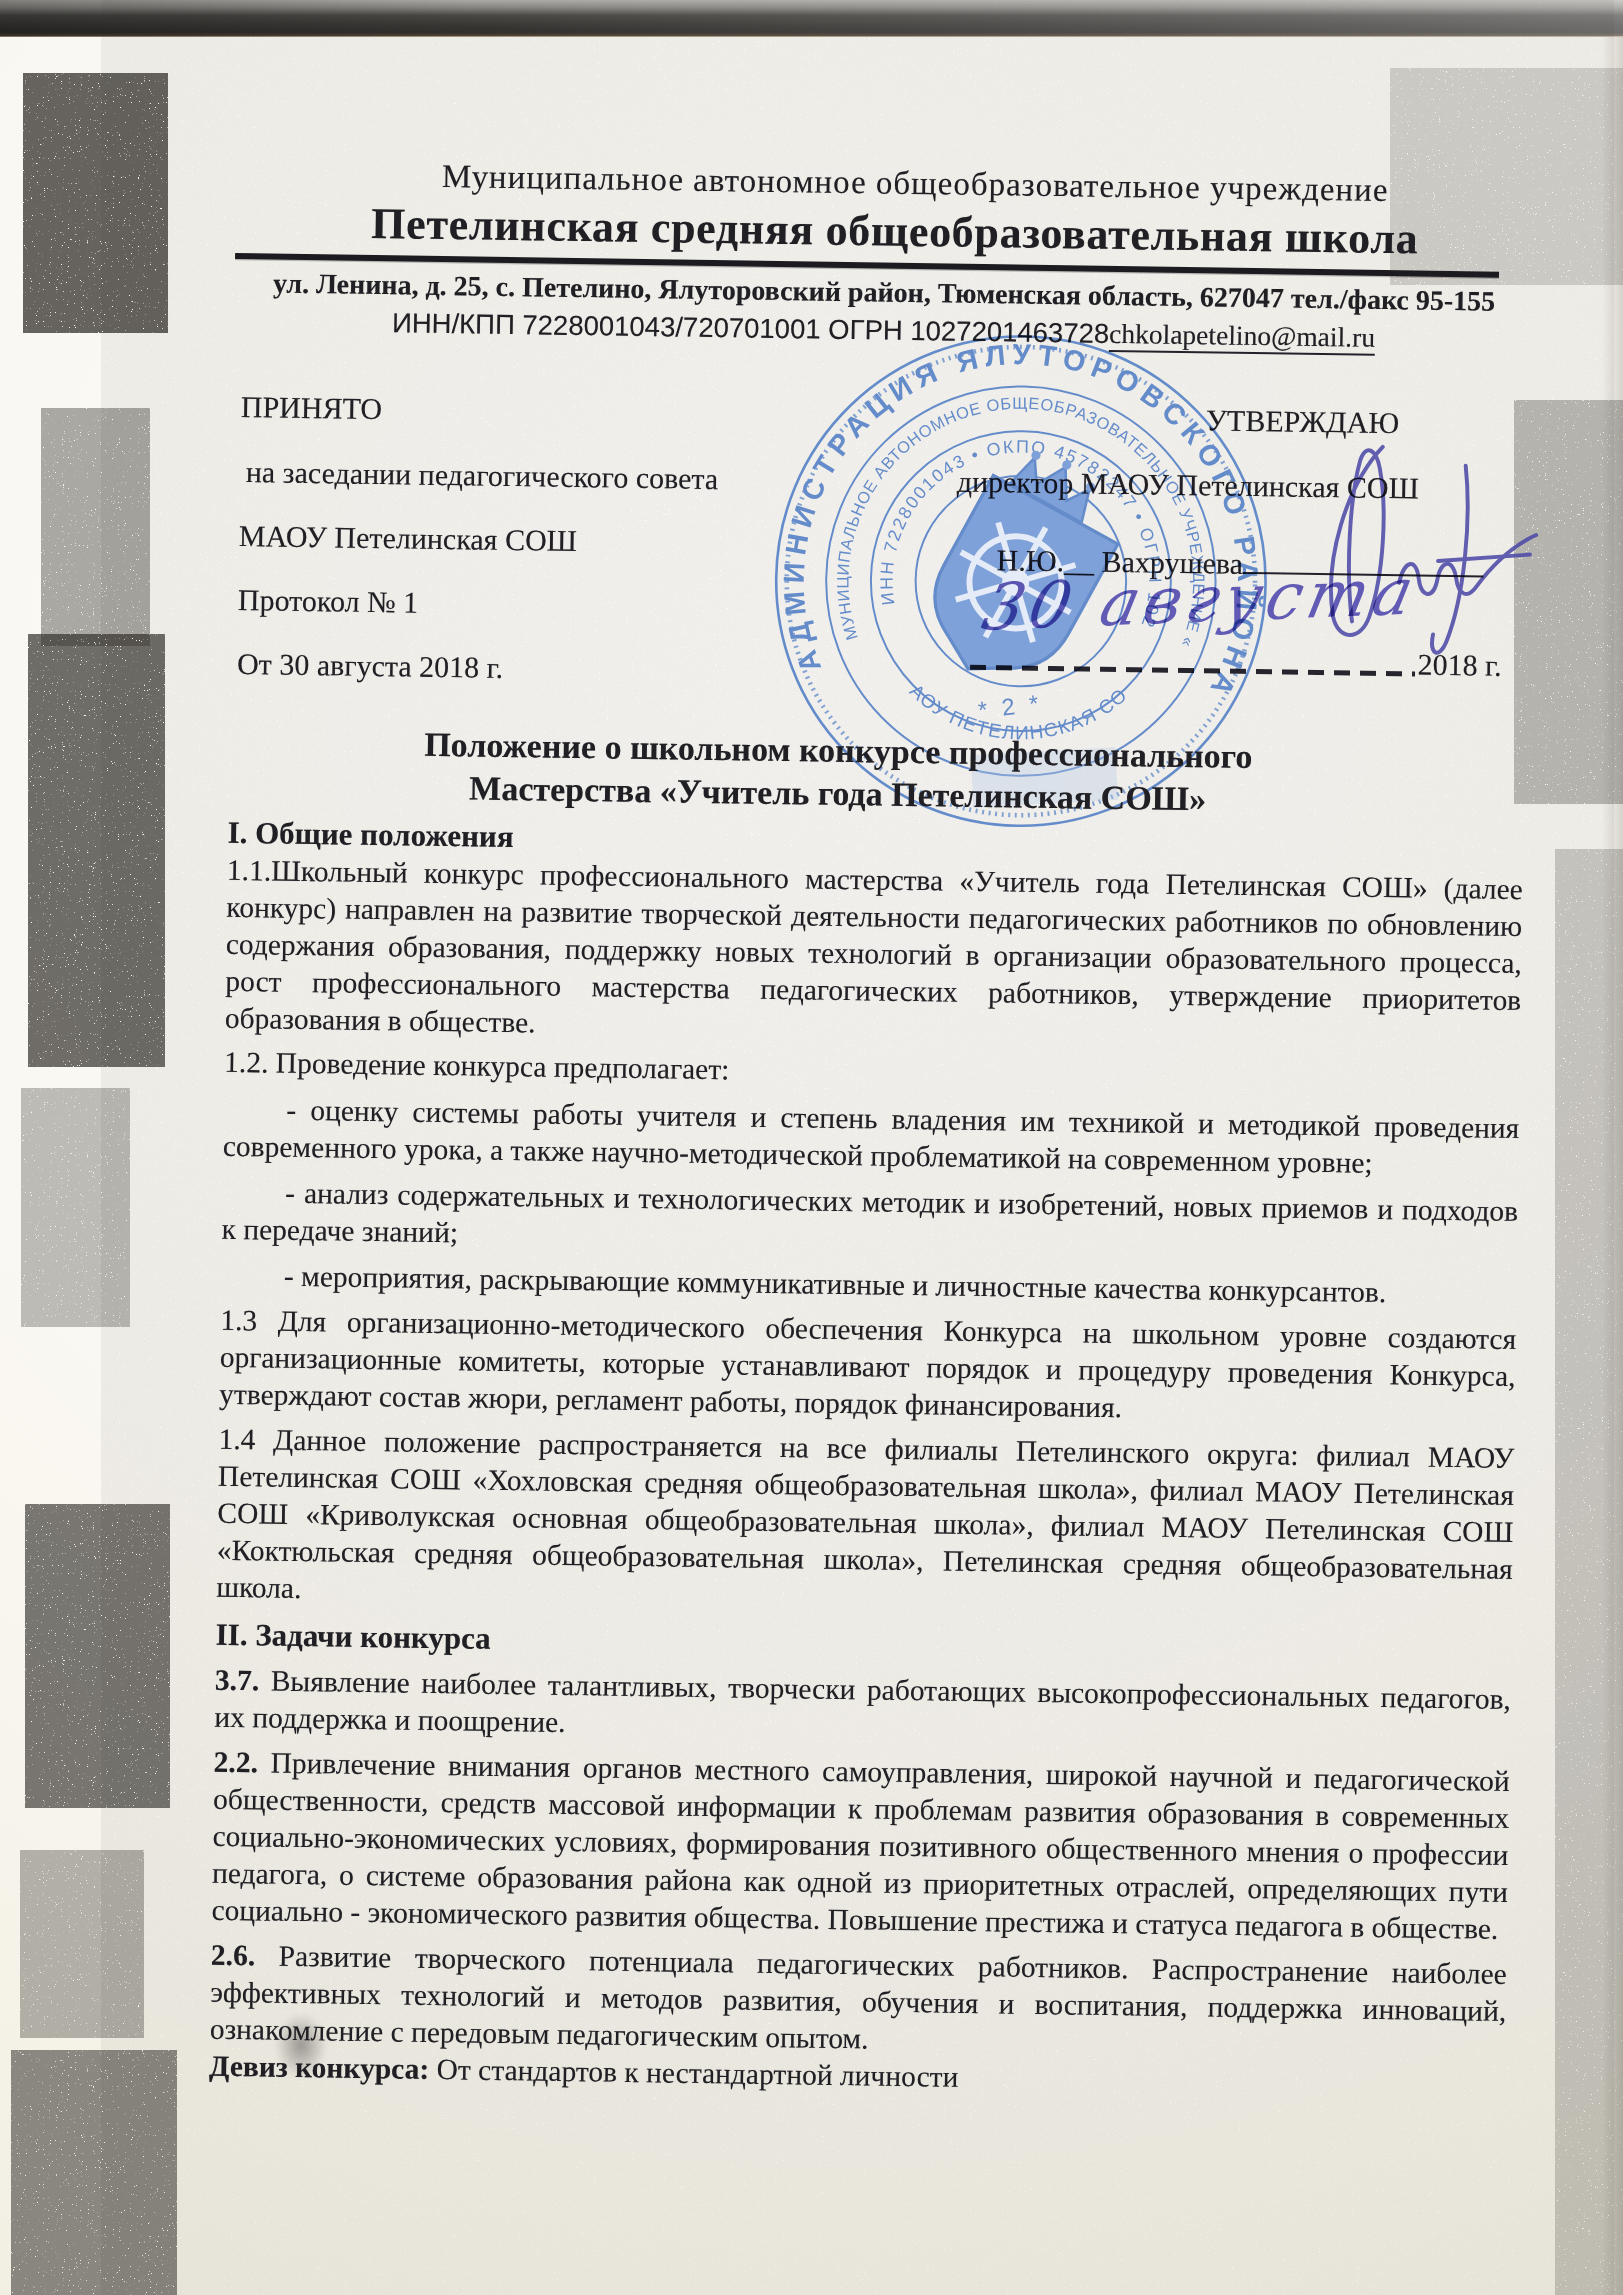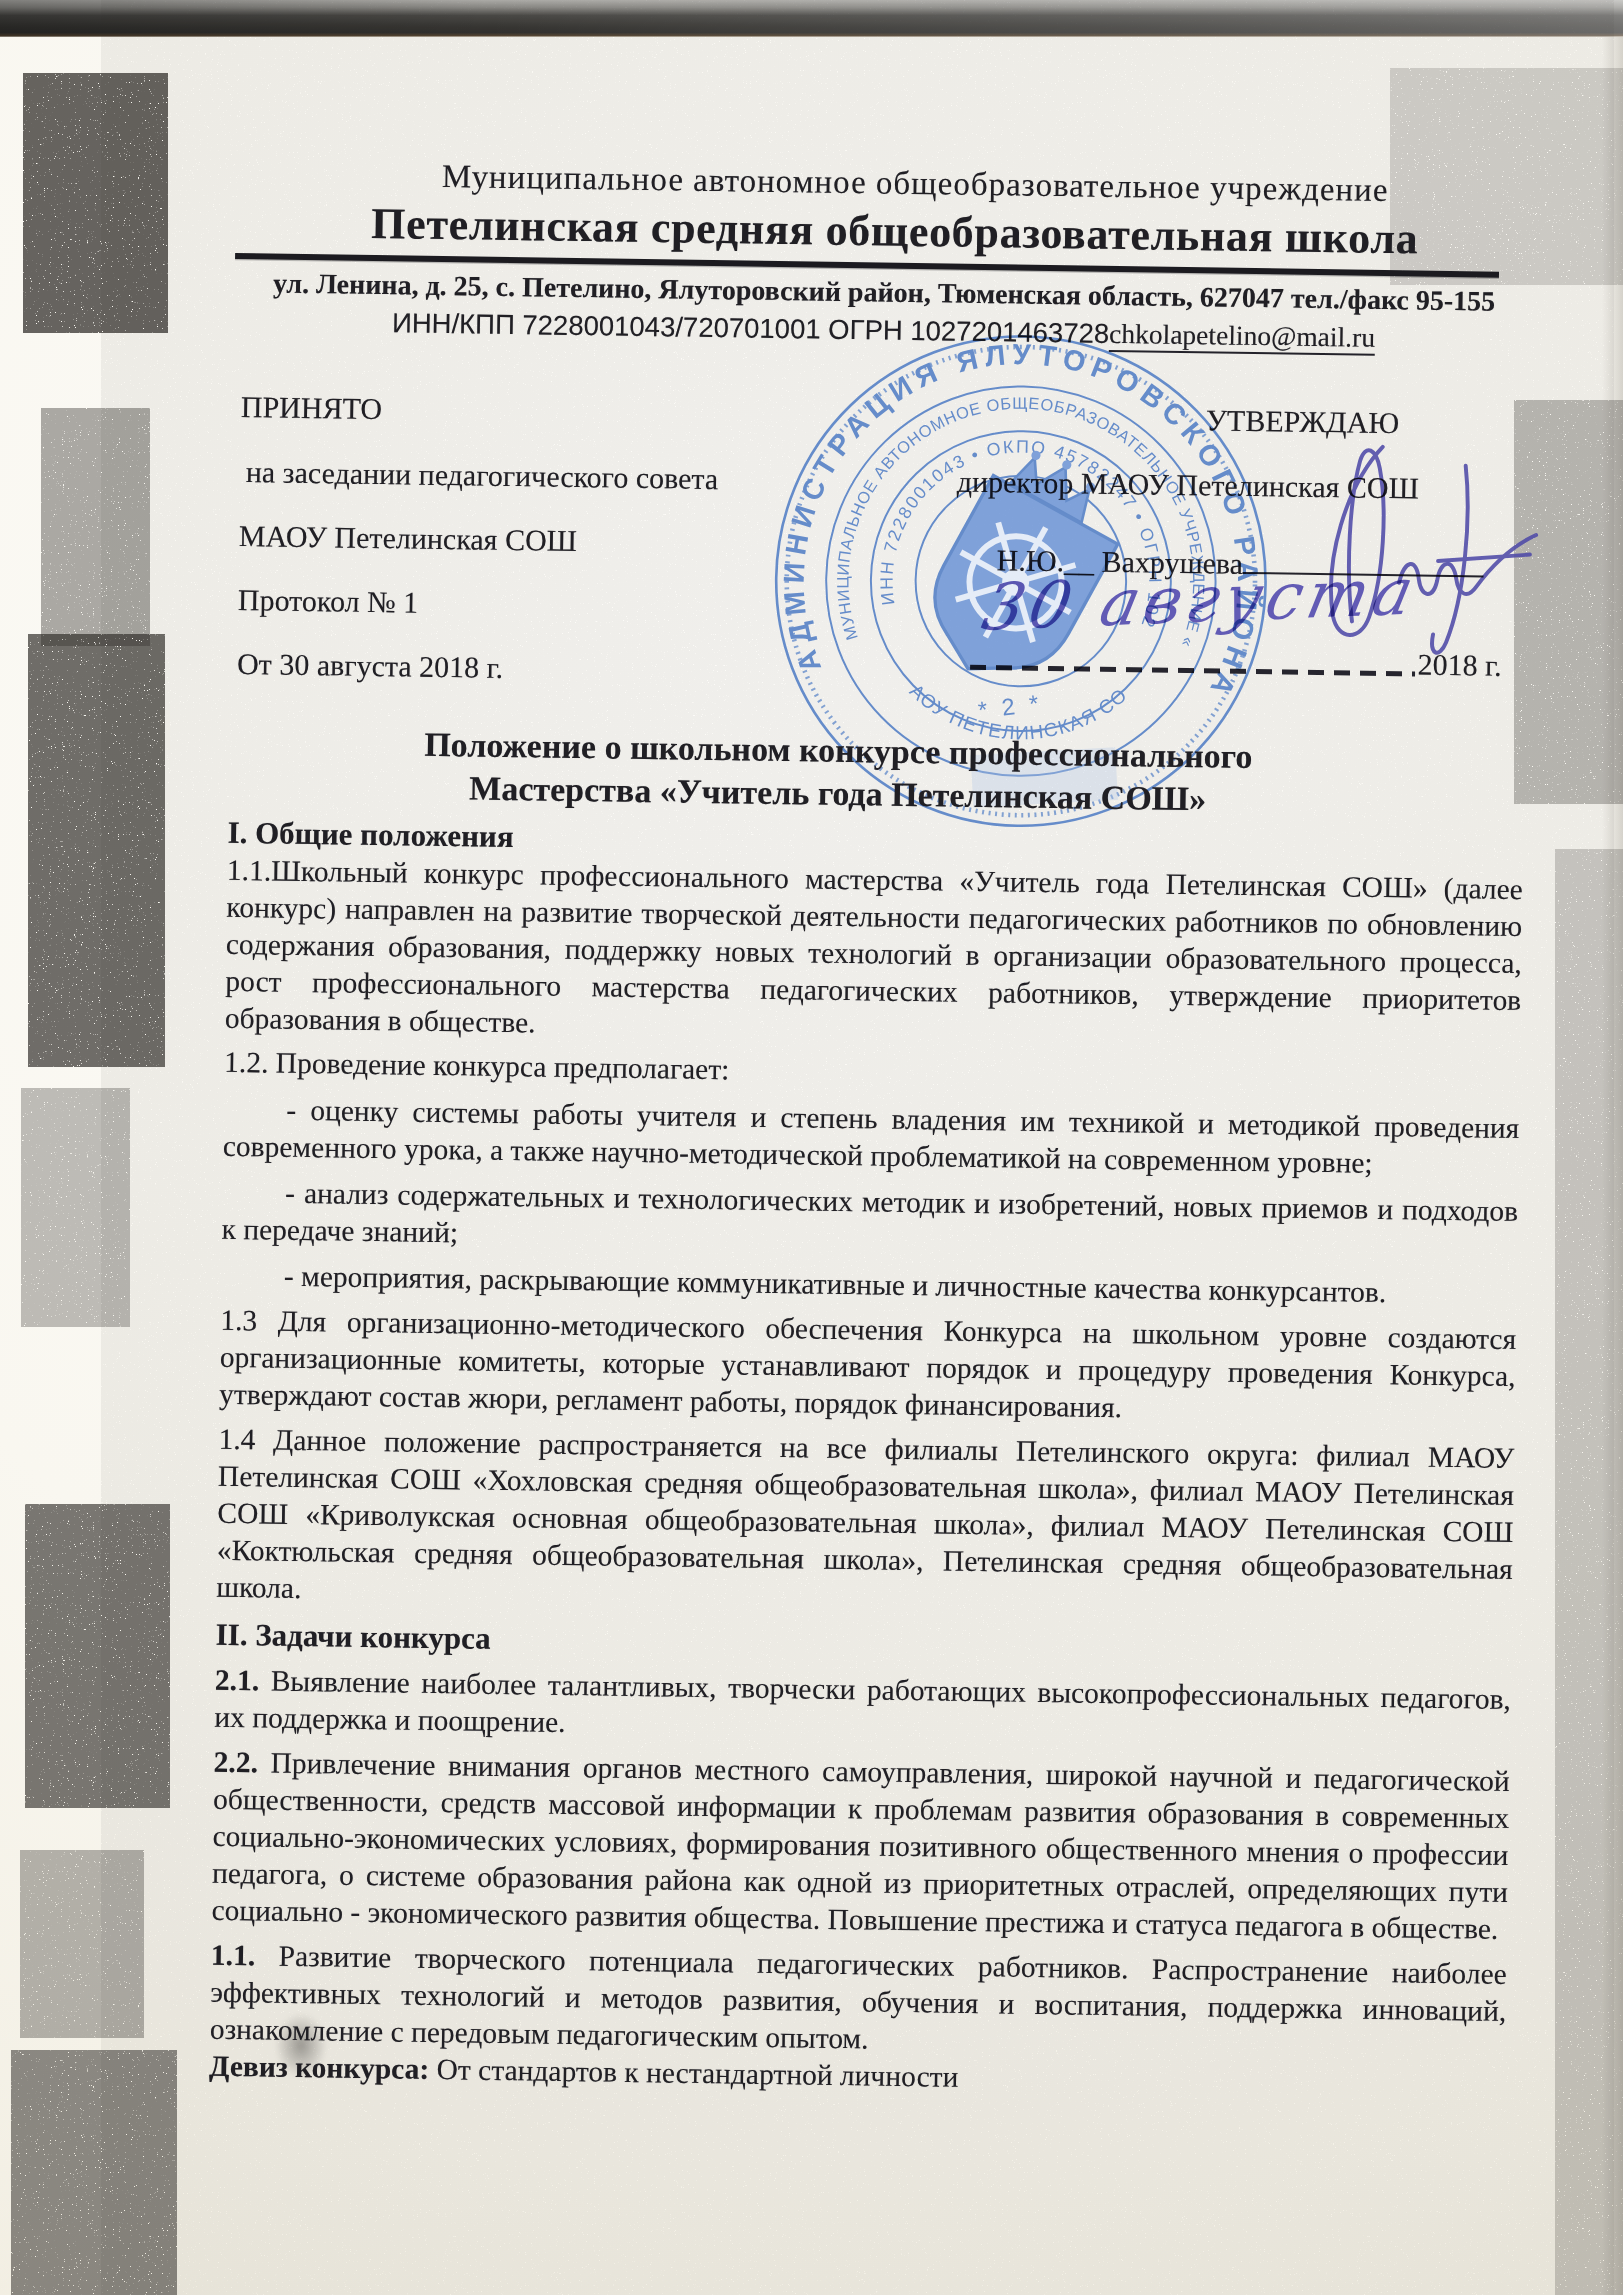--- a/index.html
+++ b/index.html
@@ -205,20 +205,20 @@
     <p class="p"><span>1.1.Школьный  конкурс профессионального мастерства «Учитель года Петелинская СОШ» (далее конкурс) направлен на развитие творческой деятельности педагогических работников по обновлению содержания образования, поддержку новых технологий в организации образовательного процесса, рост профессионального мастерства педагогических работников, утверждение приоритетов образования в обществе.</span></p>
     <p class="p sp"><span>1.2. Проведение конкурса предполагает:</span></p>
     <p class="p indent"><span>- оценку системы работы учителя и степень владения им техникой и методикой проведения современного урока, а также научно-методической проблематикой на современном уровне;</span></p>
     <p class="p indent"><span>- анализ содержательных и технологических методик и изобретений, новых приемов и подходов к передаче знаний;</span></p>
     <p class="p indent"><span>- мероприятия, раскрывающие коммуникативные и личностные качества конкурсантов.</span></p>
     <p class="p sp"><span>1.3 Для организационно-методического обеспечения Конкурса на школьном  уровне создаются организационные комитеты, которые устанавливают порядок и процедуру проведения Конкурса, утверждают состав жюри, регламент работы, порядок финансирования.</span></p>
     <p class="p sp"><span>1.4 Данное положение распространяется на все филиалы Петелинского округа:  филиал МАОУ Петелинская СОШ  «Хохловская средняя общеобразовательная школа», филиал МАОУ Петелинская СОШ  «Криволукская основная общеобразовательная школа», филиал МАОУ Петелинская СОШ  «Коктюльская средняя общеобразовательная школа», Петелинская средняя общеобразовательная школа.</span></p>
 
     <div class="sec-h sec-h2">II. Задачи конкурса</div>
 
-    <p class="p sp"><span class="lead">2.1.</span><span> Выявление наиболее талантливых, творчески работающих высокопрофессиональных педагогов, их поддержка и поощрение.</span></p>
+    <p class="p sp"><span class="lead">3.7.</span><span> Выявление наиболее талантливых, творчески работающих высокопрофессиональных педагогов, их поддержка и поощрение.</span></p>
     <p class="p sp"><span class="lead">2.2.</span><span> Привлечение внимания органов местного самоуправления, широкой научной и педагогической общественности, средств массовой информации к проблемам развития образования в современных социально-экономических условиях, формирования позитивного общественного мнения о профессии педагога, о системе образования района как одной из приоритетных отраслей, определяющих пути социально - экономического развития общества. Повышение престижа и статуса педагога в обществе.</span></p>
-    <p class="p sp"><span class="lead">1.1.</span><span> Развитие творческого потенциала педагогических работников. Распространение наиболее эффективных технологий и методов развития, обучения и воспитания, поддержка инноваций, ознакомление с передовым педагогическим опытом.</span></p>
+    <p class="p sp"><span class="lead">2.6.</span><span> Развитие творческого потенциала педагогических работников. Распространение наиболее эффективных технологий и методов развития, обучения и воспитания, поддержка инноваций, ознакомление с передовым педагогическим опытом.</span></p>
     <p class="p"><span class="lead">Девиз конкурса:</span><span> От стандартов к нестандартной личности</span></p>
   </main>
 
 </div>
 
 
 </body></html>

